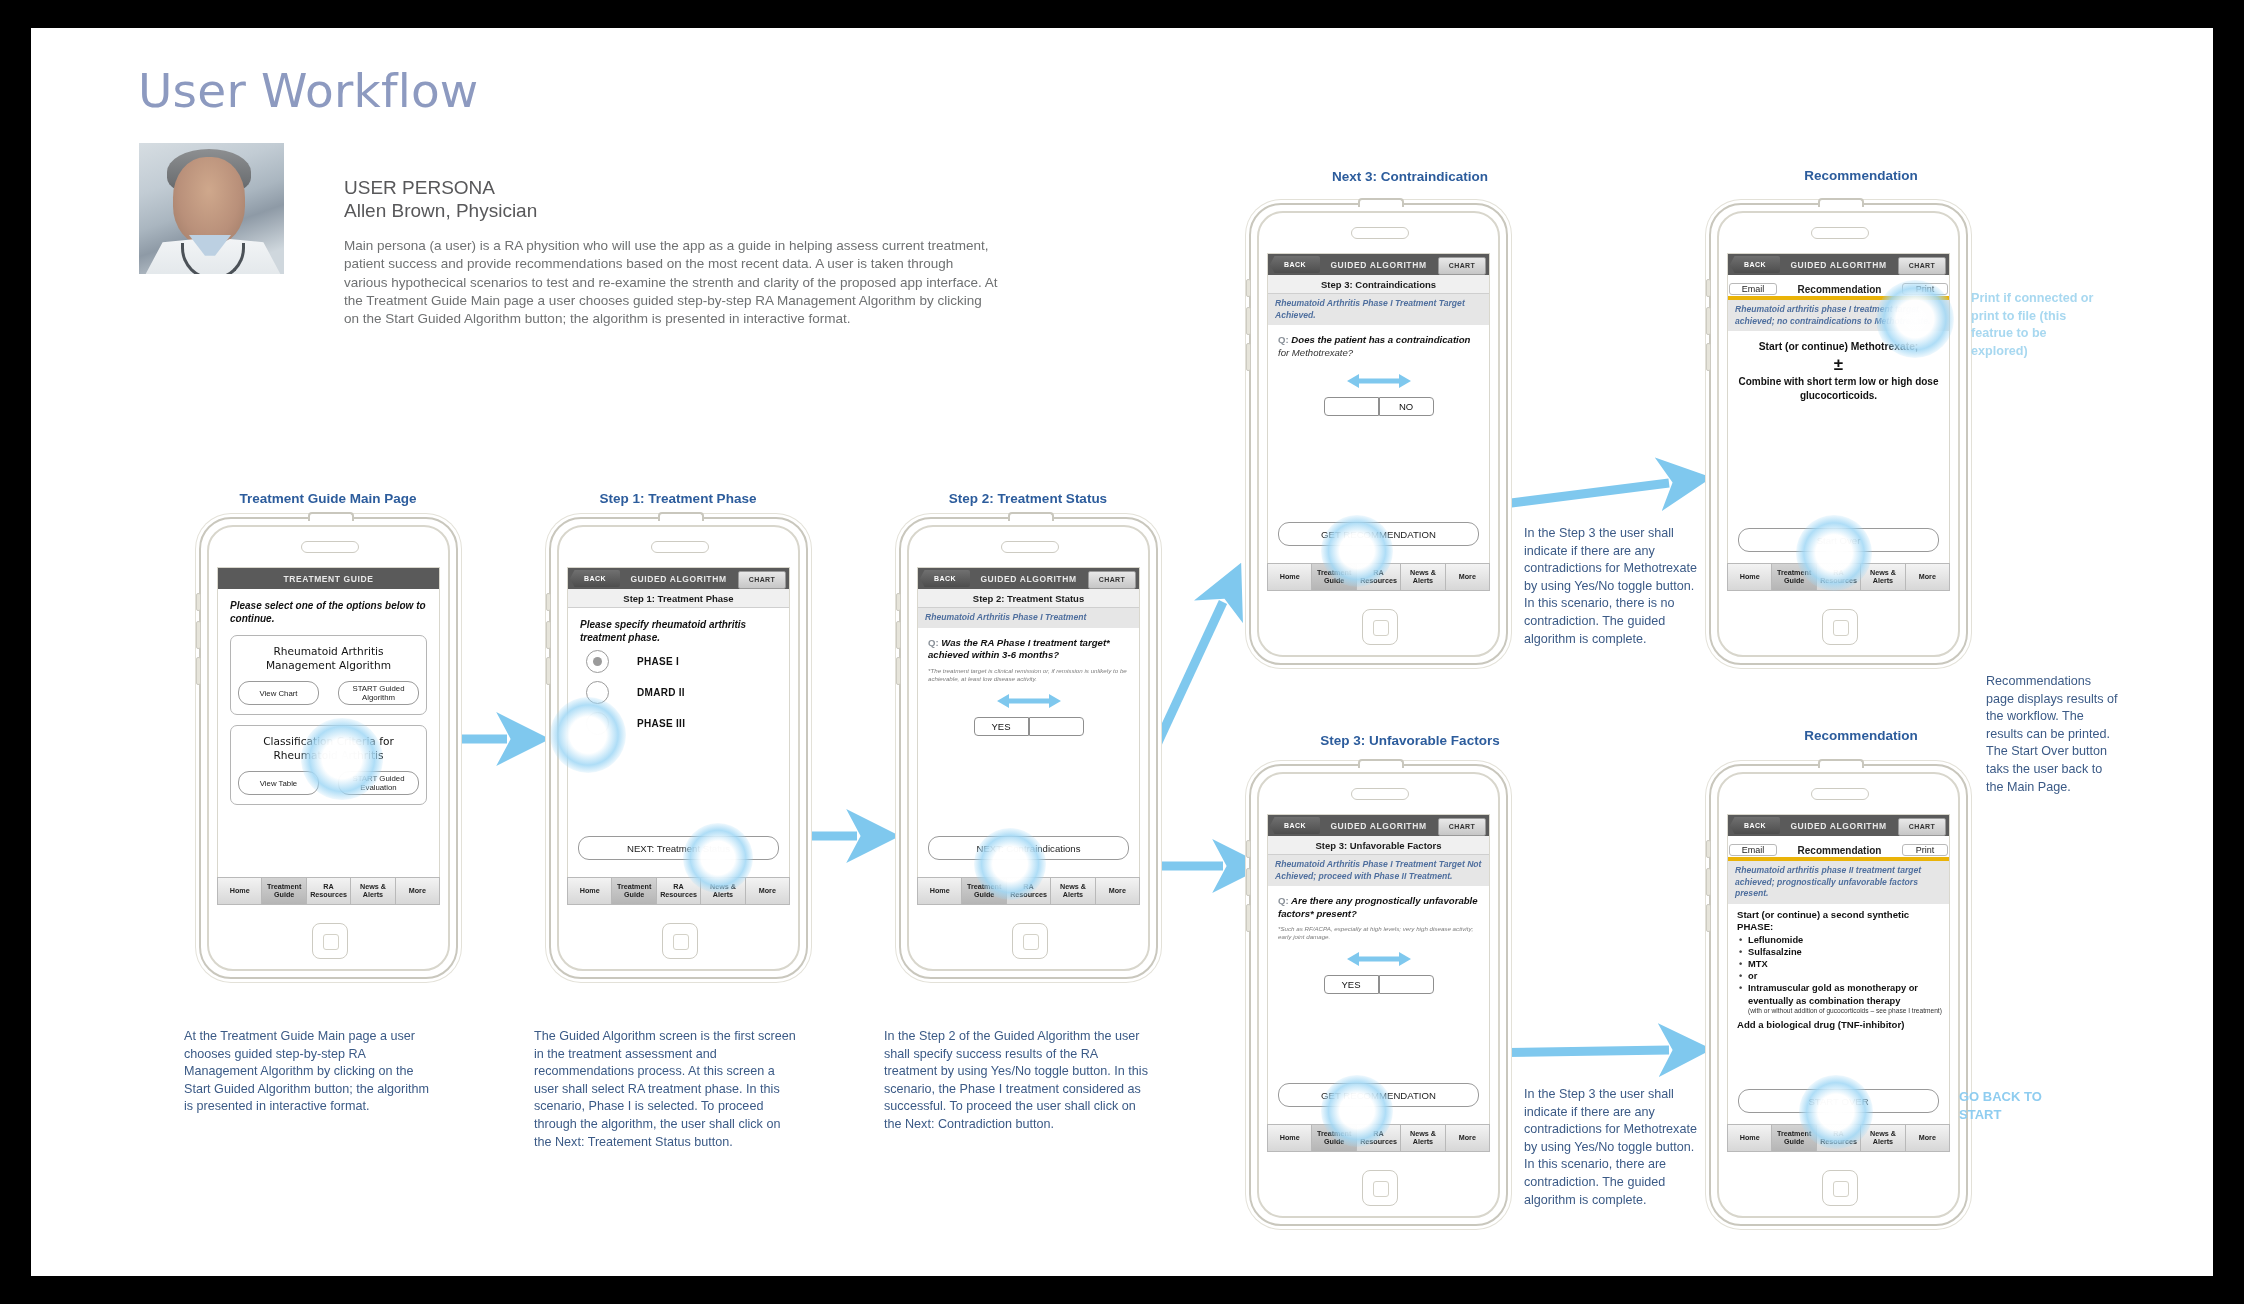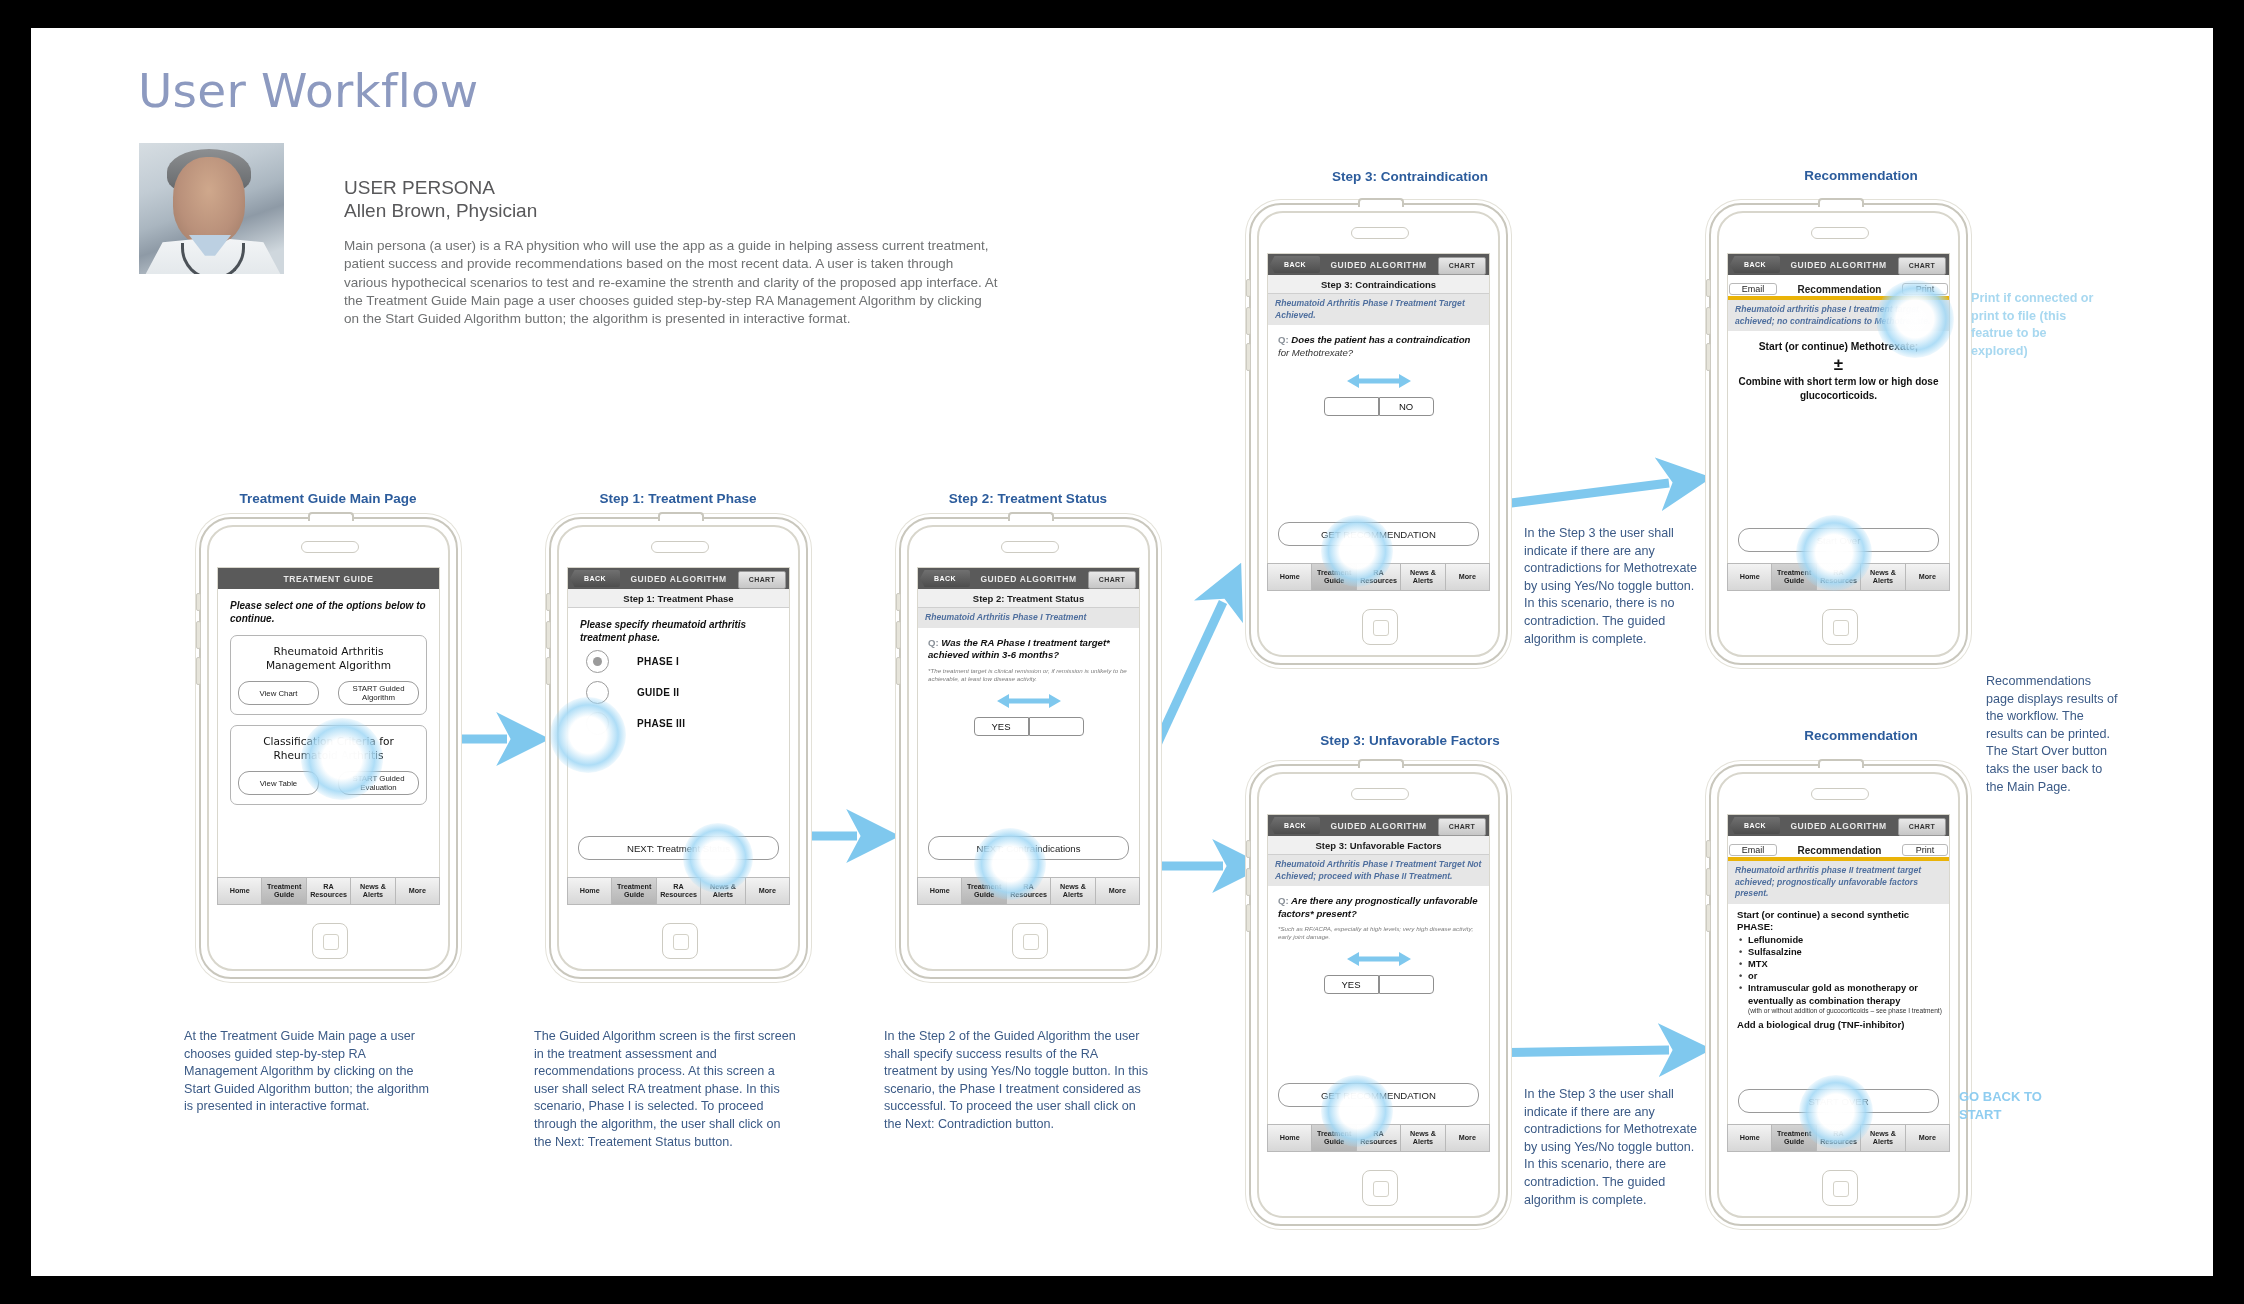--- a/index.html
+++ b/index.html
@@ -367,21 +367,21 @@
       </div>
       <div class="titlebar">Step 1: Treatment Phase</div>
       <div class="body">
         <div class="prompt-italic">Please specify rheumatoid arthritis treatment phase.</div>
         <div class="radio-row">
           <span class="radio on"></span>
           <span class="radio-label">PHASE I</span>
         </div>
         <div class="radio-row">
           <span class="radio"></span>
-          <span class="radio-label">GUIDE II</span>
+          <span class="radio-label">DMARD II</span>
         </div>
         <div class="radio-row">
           <span class="radio"></span>
           <span class="radio-label">PHASE III</span>
         </div>
         <div class="bigbtn">NEXT: Treatment Status</div>
       </div>
     </div>
     <div class="tabsbottom">
       <div class="bt">
@@ -461,21 +461,21 @@
           <span>More</span>
         </div>
     </div>
     <div class="homebtn">
         <i></i>
       </div>
   </div>
   <div class="glow" style="left:943px;top:800px;width:72px;height:72px;"></div>
   <div class="note" style="left:853px;top:1000px;width:265px;">In the Step 2 of the Guided Algorithm the user shall specify success results of the RA treatment by using Yes/No toggle button. In this scenario, the Phase I treatment considered as successful. To proceed the user shall click on the Next: Contradiction button.</div>
 
-  <div class="col-caption" style="left:1229px;top:141px;">Step 3: Contraindication</div>
+  <div class="col-caption" style="left:1229px;top:141px;">Next 3: Contraindication</div>
   <div class="phone" style="left:1218px;top:175px;">
     <div class="topnotch"></div>
     <div class="sidebtn sb1"></div>
     <div class="sidebtn sb2"></div>
     <div class="sidebtn sb3"></div>
     <div class="bezel"></div>
     <div class="speaker"></div>
     <div class="screen">
       <div class="navbar">
         <div class="back">BACK</div>

